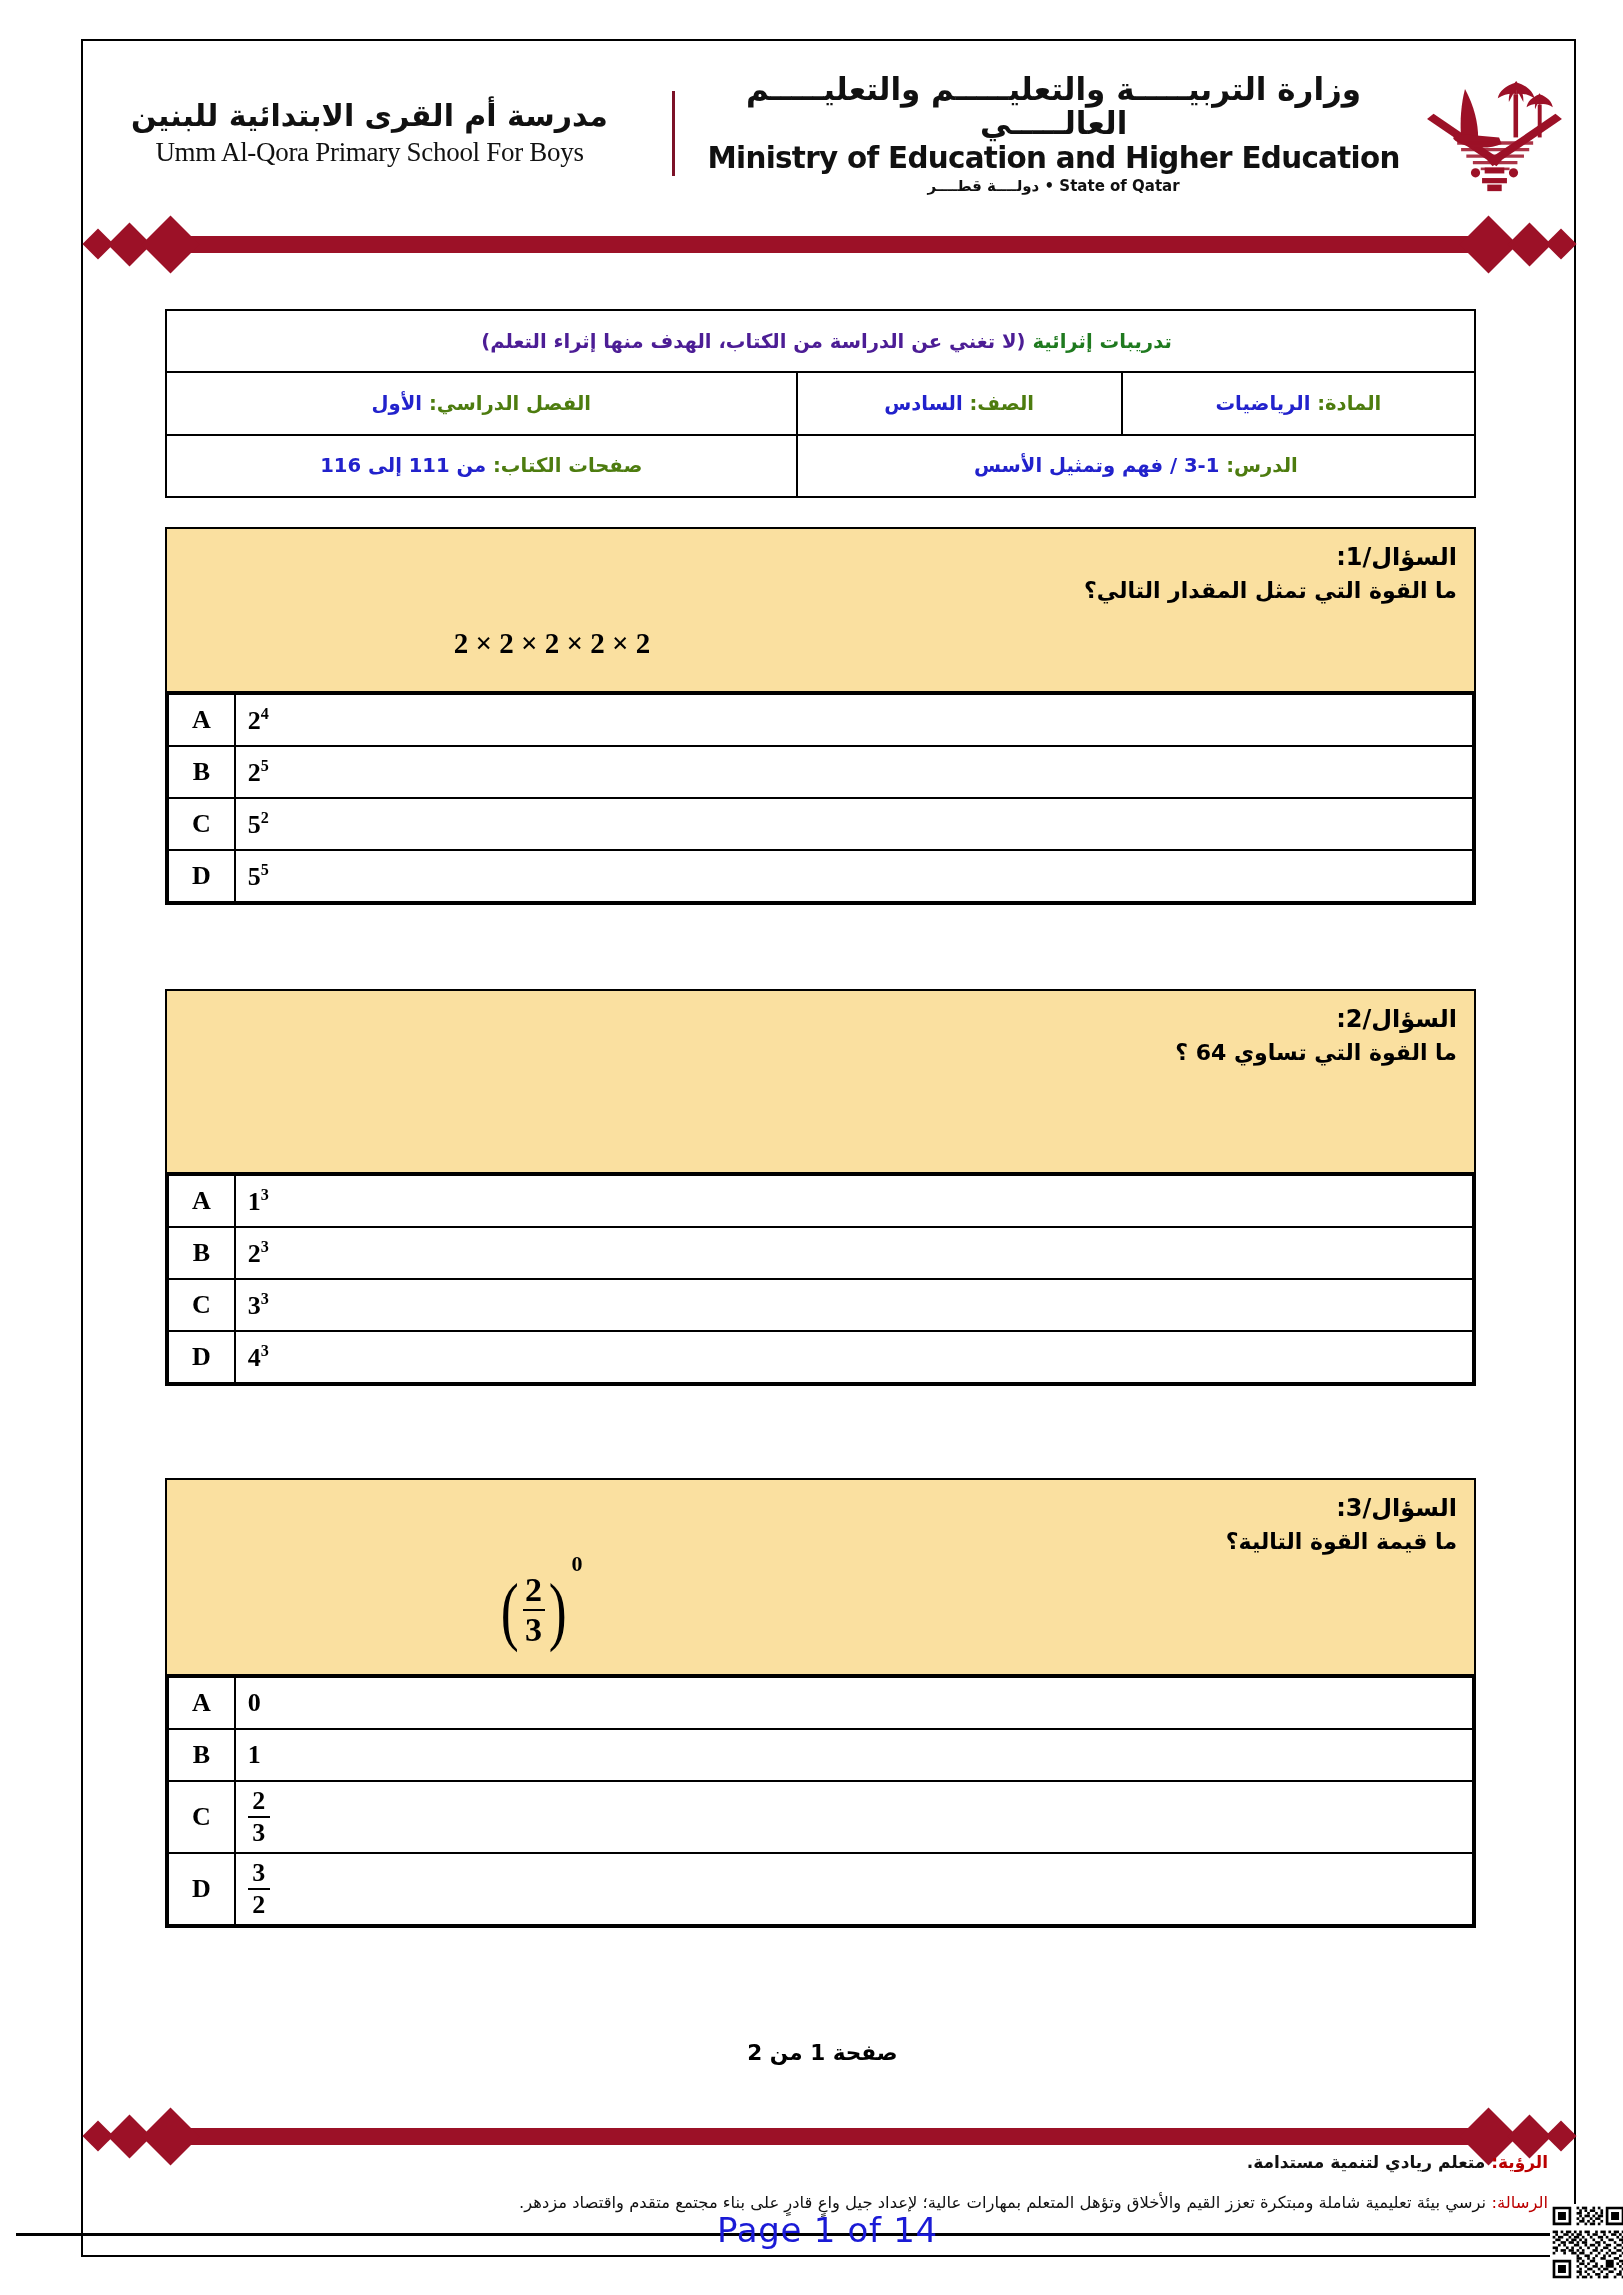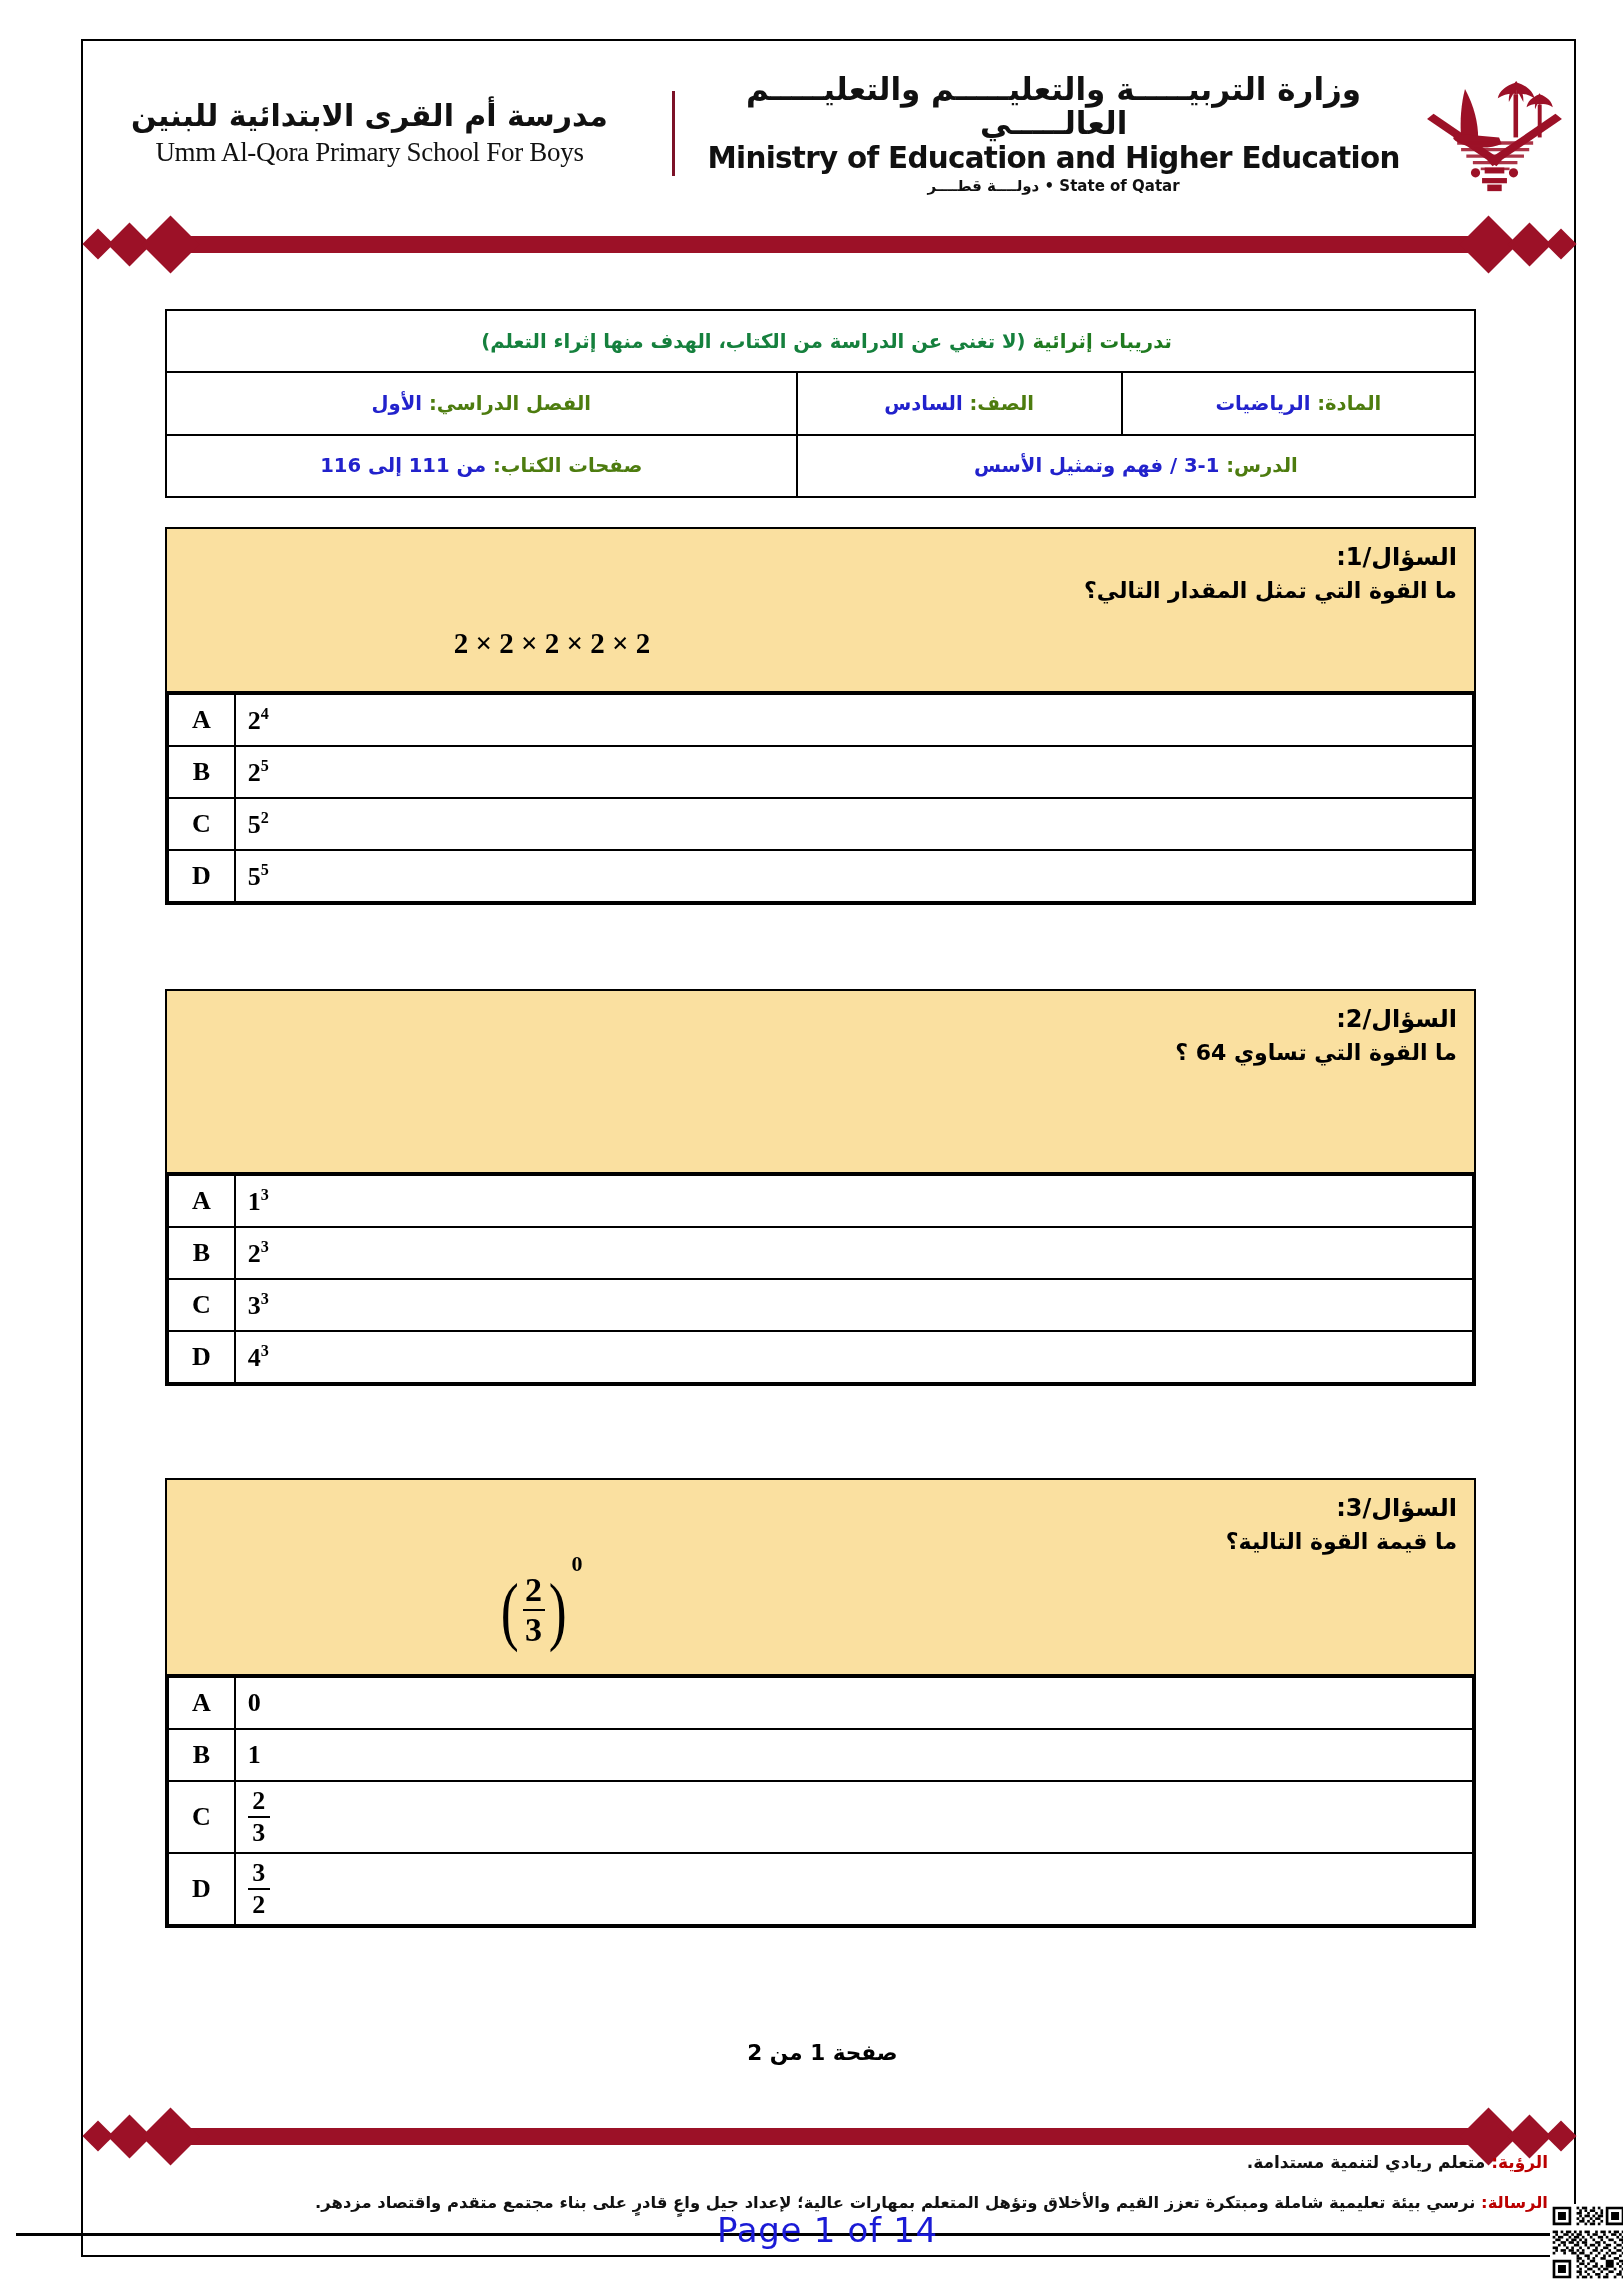--- a/index.html
+++ b/index.html
@@ -157,21 +157,21 @@
     font-family: "DejaVu Sans", sans-serif;
     font-weight: bold;
     font-size: 19.6px;
     height: 42px;
   }
   .banner-cell {
     font-size: 21px;
     height: 56px;
   }
   .lbl-green { color: #1f7a1f; }
-  .lbl-red { color: #15803d; margin-left: 12px; }
+  .lbl-red { color: #4c1d95; margin-left: 12px; }
   .lbl-dark { color: #4d7c0f; }
   .lbl-blue { color: #2222cc; }
 
   
   .qblock {
     position: absolute;
     left: 149px;
     width: 1311px;
     border: 2.6px solid #000000;
     box-sizing: border-box;
@@ -314,21 +314,21 @@
     font-size: 17px;
     color: #111111;
   }
   .mission {
     position: absolute;
     top: 2193px;
     left: 105px;
     width: 1427px;
     direction: rtl;
     font-family: "DejaVu Sans", sans-serif;
-    font-weight: bold;
+    font-weight: normal;
     font-size: 16.4px;
     color: #111111;
   }
   .kw { color: #bb0000; }
   .hrule {
     position: absolute;
     top: 2233px;
     left: 0px;
     width: 1623px;
     height: 2.6px;

